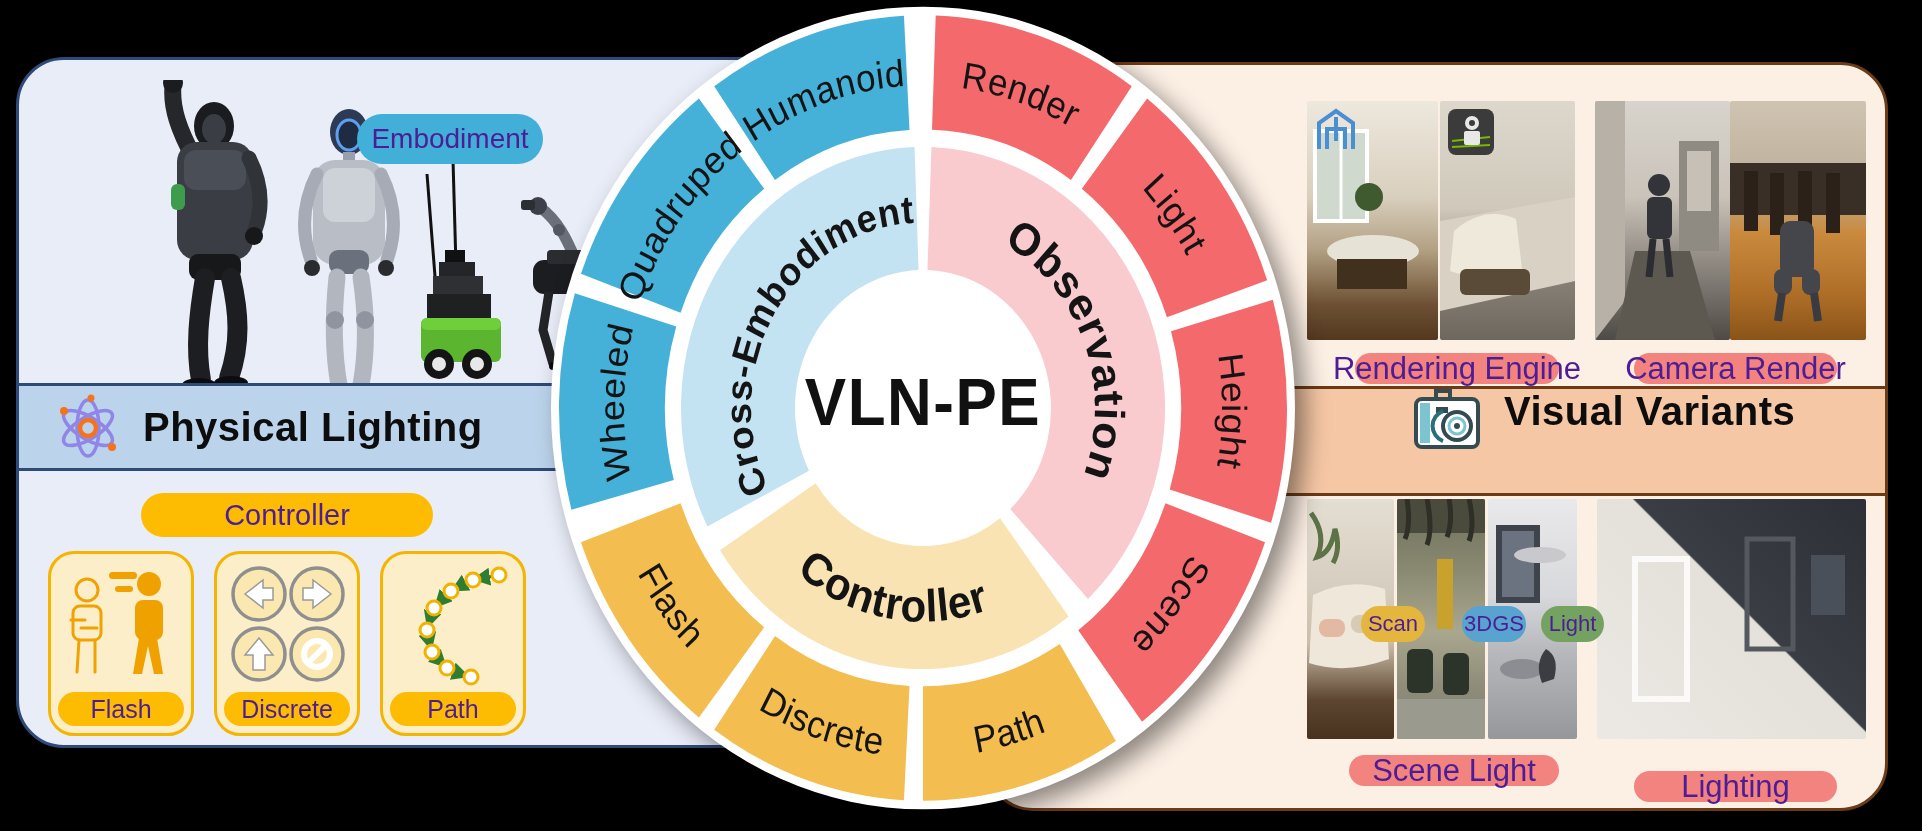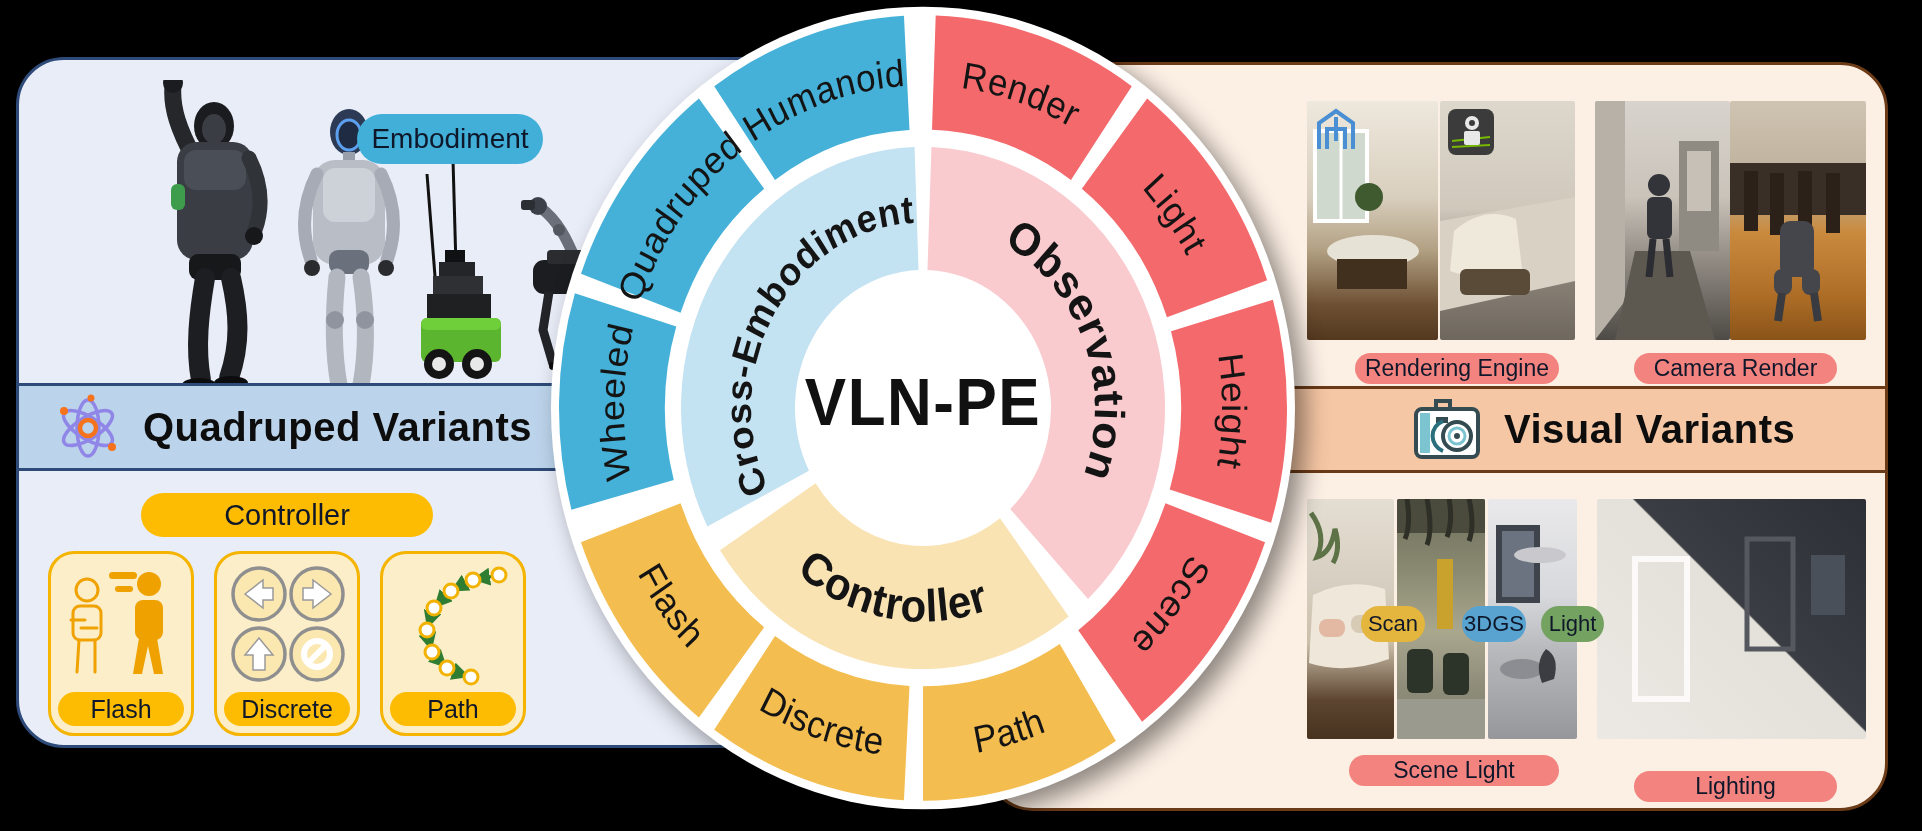--- a/index.html
+++ b/index.html
@@ -1,21 +1,21 @@
 <!DOCTYPE html>
 <html style="--navy: #2E4A78; --panel-blue-bg: #E9EDF8; --band-blue: #BCD4EB; --embod-blue: #41AFD7; --gold: #FDBB01; --card-bg: #FBEEC9; --card-border: #F5B400; --panel-peach-bg: #FCEFE4; --band-peach: #F6C7A5; --brown: #6B3A17; --red-pill: #F2837E; --scan: #E4B63D; --gs: #58A3CF; --synth: #74A361;"><head>
 <meta charset="utf-8">
 <style>
   html,body{margin:0;padding:0;background:#000;}
   body{font-family:"Liberation Sans",sans-serif;-webkit-font-smoothing:antialiased;}
   .stage{position:relative;width:1922px;height:831px;background:#000;overflow:hidden;}
 
   
   .pill{position:absolute;display:flex;align-items:center;justify-content:center;
-        color:#0f172a;border-radius:999px;white-space:nowrap;}
+        color:#4c1d95;border-radius:999px;white-space:nowrap;}
   .photo{position:absolute;border-radius:2px;overflow:hidden;}
   .photo svg{position:absolute;left:0;top:0;width:100%;height:100%;}
 
   
   .left-panel{position:absolute;left:16px;top:57px;width:844px;height:691px;
     background:var(--panel-blue-bg);border:3px solid var(--navy);border-radius:48px;
     box-sizing:border-box;overflow:hidden;}
   .embodiment-badge{left:338px;top:54px;width:186px;height:50px;
     background:var(--embod-blue);font-size:28px;}
   .blue-band{position:absolute;left:0;top:323px;width:100%;height:88px;
@@ -28,25 +28,25 @@
     border:3px solid var(--card-border);border-radius:26px;box-sizing:border-box;}
   .ctrl-card .card-icon{position:absolute;left:50%;top:6px;transform:translateX(-50%);}
   .card-pill{left:50%;transform:translateX(-50%);bottom:7px;width:126px;height:34px;
     background:var(--gold);font-size:25px;}
   .robots{position:absolute;left:18px;top:20px;}
 
   
   .right-panel{position:absolute;left:985px;top:62px;width:903px;height:749px;
     background:var(--panel-peach-bg);border:3px solid var(--brown);border-radius:48px;
     box-sizing:border-box;overflow:hidden;}
-  .peach-band{position:absolute;left:0;top:321px;width:100%;height:87px;
+  .peach-band{position:absolute;left:0;top:321px;width:100%;height:110px;
     background:var(--band-peach);border-top:3px solid var(--brown);border-bottom:3px solid var(--brown);
-    box-sizing:border-box;display:flex;align-items:center;}
+    box-sizing:border-box;display:flex;}
   .peach-band .band-icon{margin-left:424px;width:70px;height:62px;flex:0 0 auto;}
-  .red-pill{background:var(--red-pill);font-size:23px;height:31px;}
+  .red-pill{background:var(--red-pill);font-size:31px;height:31px;}
   .mini-badge{font-size:22px;height:36px;margin-left:44px;}
 
   
   .wheel{position:absolute;left:543px;top:-2px;width:760px;height:820px;
     filter:drop-shadow(10px 10px 12px rgba(0,0,0,0.45));}
 </style>
 </head>
 <body>
 
 <div class="stage">
@@ -131,21 +131,21 @@
         <g transform="translate(33,36)">
           <ellipse rx="28" ry="11" fill="none" stroke="#8F86E8" stroke-width="3.5" transform="rotate(-32)"></ellipse>
           <ellipse rx="28" ry="11" fill="none" stroke="#8F86E8" stroke-width="3.5" transform="rotate(32)"></ellipse>
           <ellipse rx="28" ry="11" fill="none" stroke="#8F86E8" stroke-width="3.5" transform="rotate(90)"></ellipse>
           <circle r="8" fill="none" stroke="#F4731C" stroke-width="4.5"></circle>
           <circle cx="-24" cy="-17" r="4" fill="#F4731C"></circle>
           <circle cx="24" cy="19" r="4" fill="#F4731C"></circle>
           <circle cx="3" cy="-30" r="3.5" fill="#F4731C"></circle>
         </g>
       </svg>
-      <span class="panel-header">Quadruped Variants</span>
+      <span class="panel-header">Physical Lighting</span>
     </div>
 
     <div class="pill controller-badge">Controller</div>
 
     <div class="ctrl-card" style="left:29px;">
       <svg class="card-icon" width="140" height="132" viewBox="0 0 140 132">
         <g stroke="#F0A202" stroke-width="3" fill="none" stroke-linecap="round">
           <circle cx="36" cy="30" r="11"></circle>
           <rect x="22" y="46" width="28" height="34" rx="7"></rect>
           <line x1="28" y1="80" x2="26" y2="112"></line>

